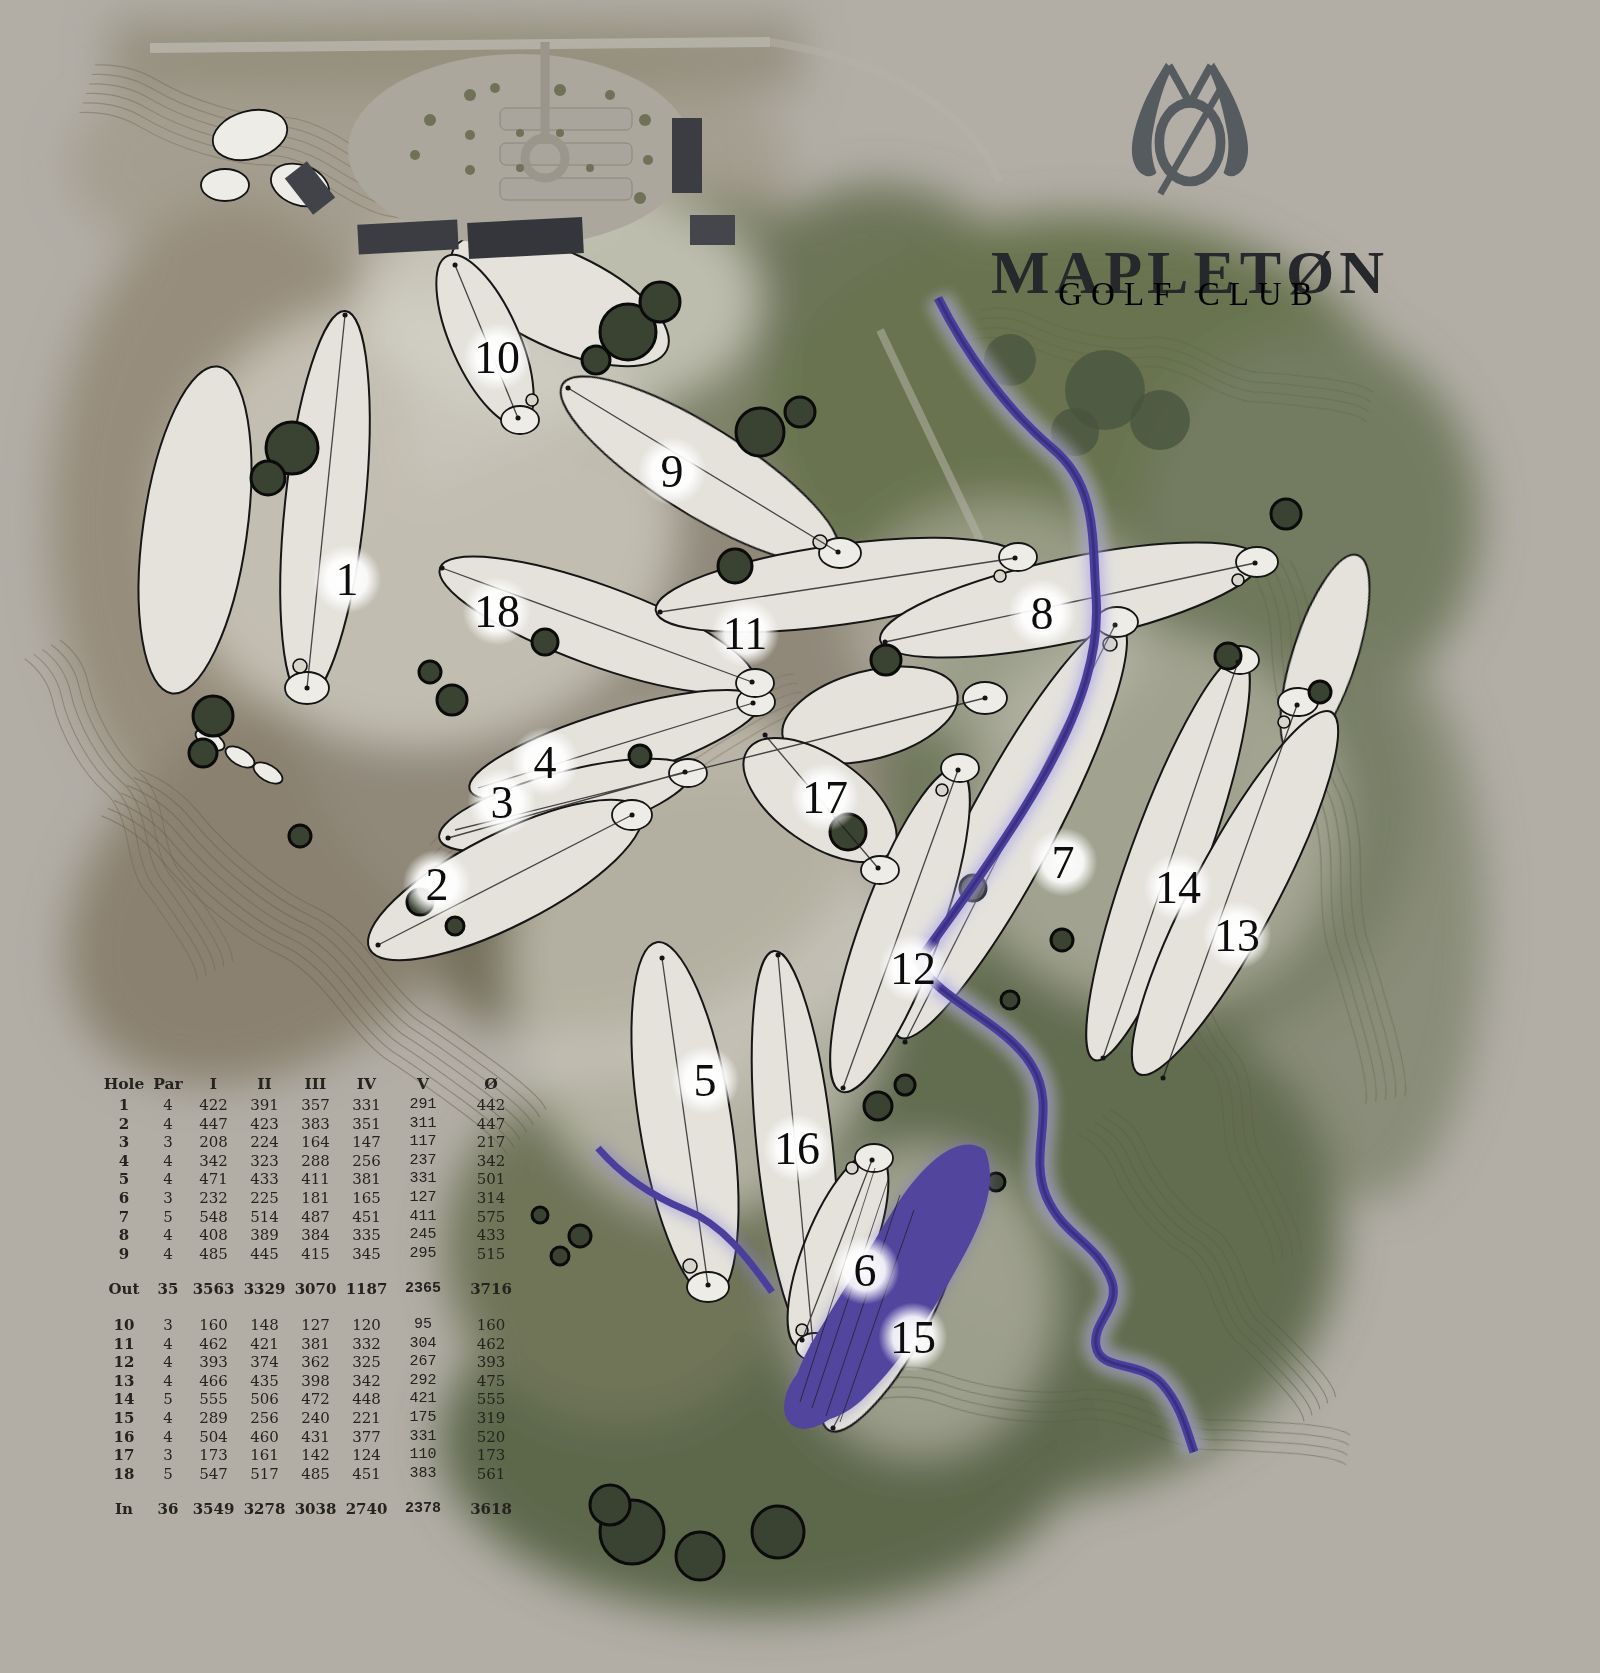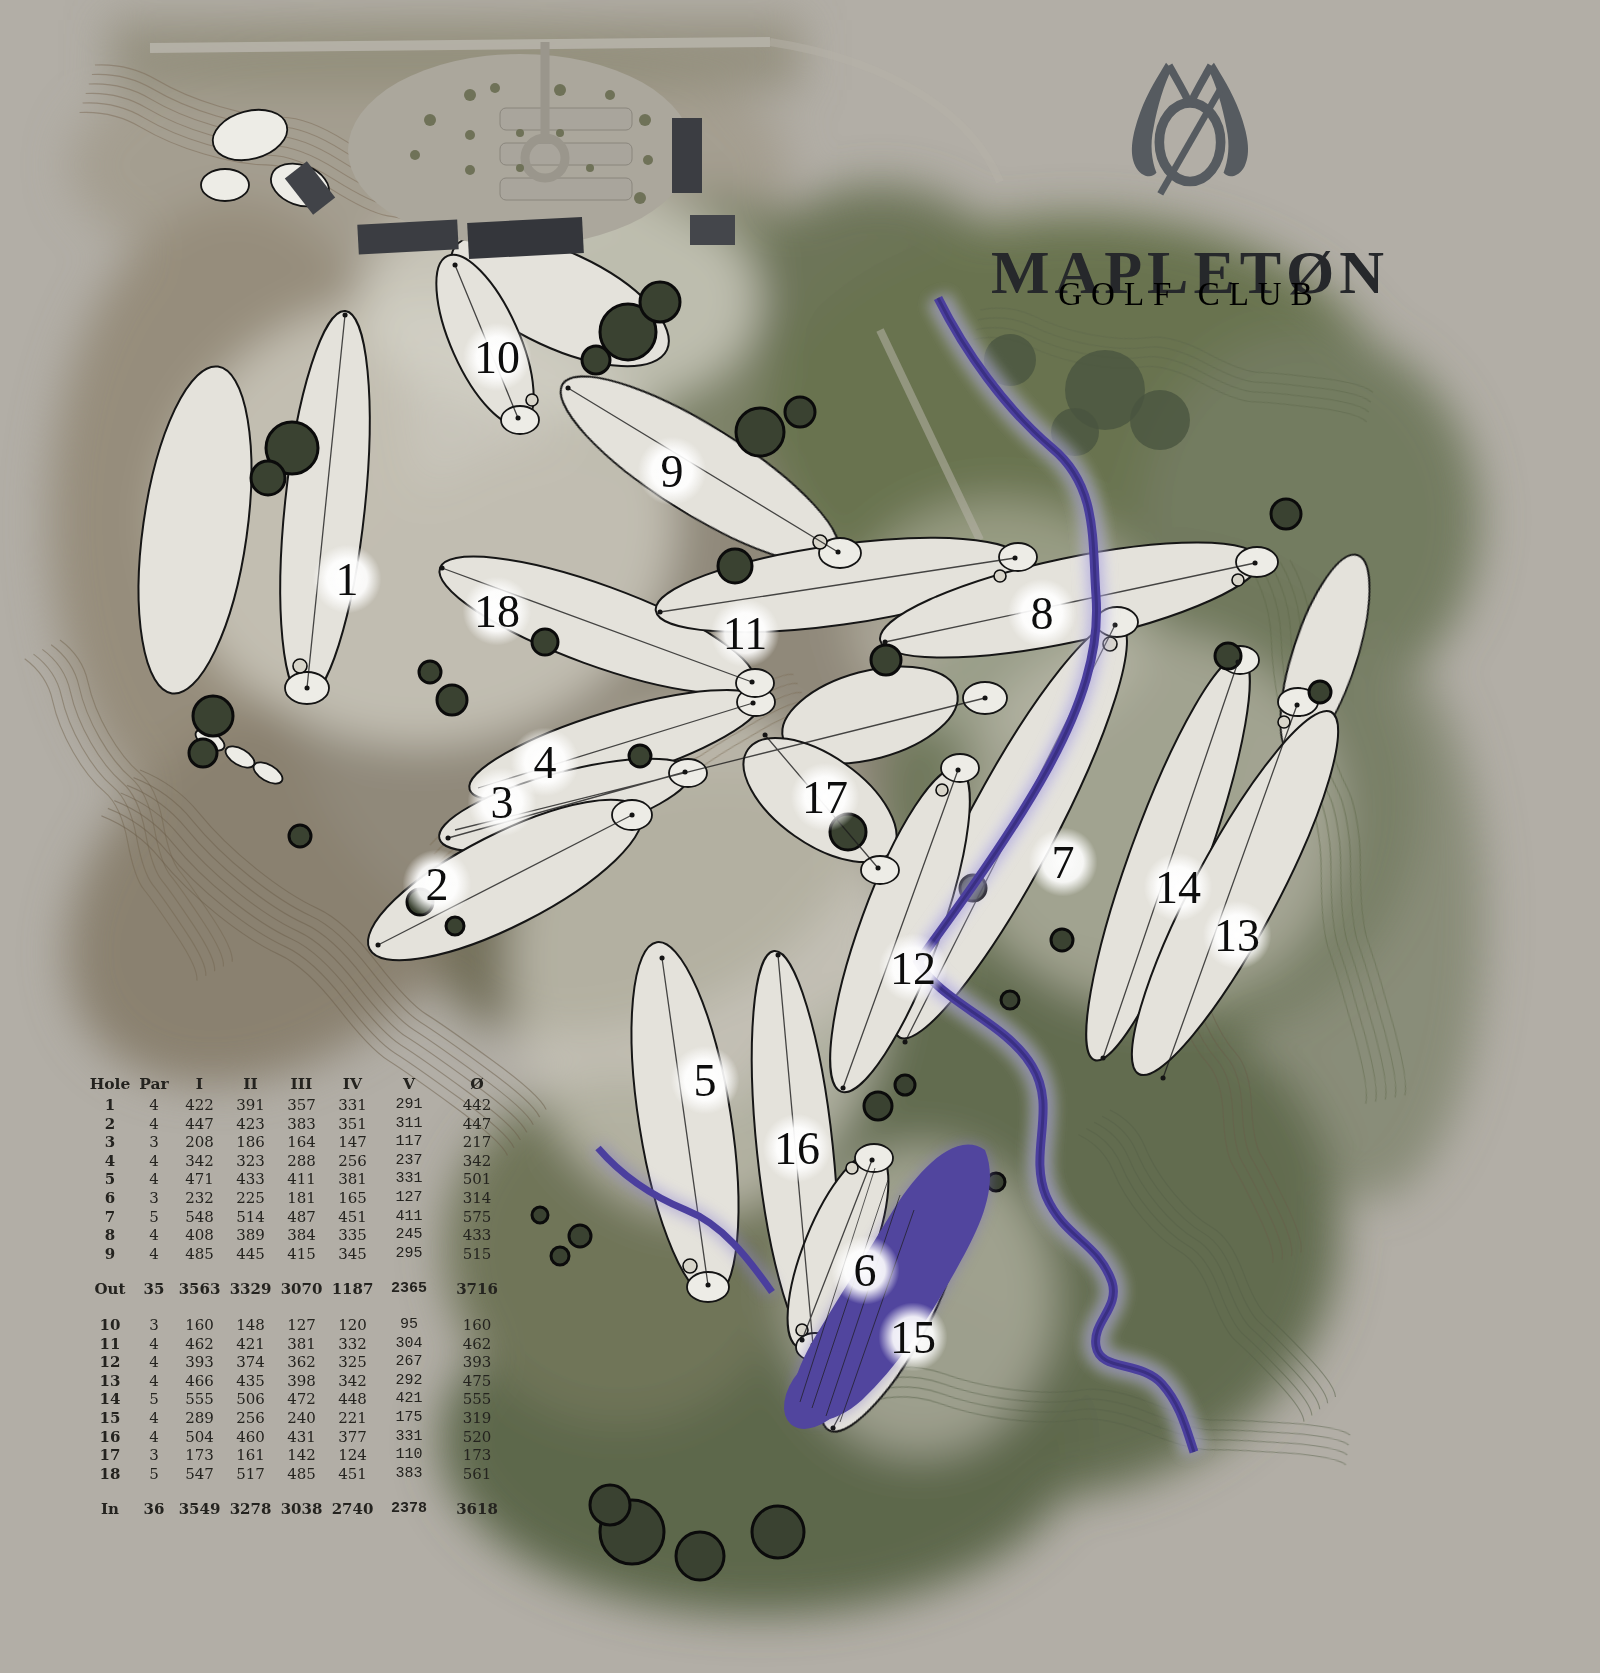--- a/index.html
+++ b/index.html
@@ -25,21 +25,21 @@
   }
   
   .hole-markers{position:absolute;left:0;top:0;width:1600px;height:1673px;pointer-events:none;}
   .hole-marker{
     position:absolute;width:96px;height:96px;margin:-48px 0 0 -48px;
     display:flex;align-items:center;justify-content:center;
     background:radial-gradient(closest-side,rgba(255,255,255,.98) 0%,rgba(255,255,255,.9) 42%,rgba(255,255,255,0) 72%);
     font-size:46px;color:#0d0d0d;font-family:"Liberation Serif",serif;
   }
   
-  .scorecard{position:absolute;left:86px;top:1074px;color:#24231f;font-family:"DejaVu Serif","Liberation Serif",serif;}
+  .scorecard{position:absolute;left:100px;top:1074px;color:#24231f;font-family:"DejaVu Serif","Liberation Serif",serif;}
   .scorecard table{border-collapse:collapse;}
   .scorecard th{font-weight:bold;font-size:15.5px;padding:0 0 3px 0;text-align:center;}
   .scorecard td{font-size:15px;padding:0;text-align:center;line-height:18.6px;}
   .scorecard td.c0{width:48px;font-weight:bold;}
   .scorecard td.c1{width:40px;}
   .scorecard td.c2,.scorecard td.c3,.scorecard td.c4,.scorecard td.c5{width:51px;}
   .scorecard td.c6{width:62px;font-family:Liberation Mono, monospace;}
   .scorecard td.c7{width:74px;}
   .scorecard tr.summary td{font-weight:bold;margin-left:26px;}
   .scorecard tr.gap td{padding-top:17px;}
@@ -403,21 +403,21 @@
           <td class="c3">423</td>
           <td class="c4">383</td>
           <td class="c5">351</td>
           <td class="c6">311</td>
           <td class="c7">447</td>
         </tr>
         <tr class="hole">
           <td class="c0">3</td>
           <td class="c1">3</td>
           <td class="c2">208</td>
-          <td class="c3">186</td>
+          <td class="c3">224</td>
           <td class="c4">164</td>
           <td class="c5">147</td>
           <td class="c6">117</td>
           <td class="c7">217</td>
         </tr>
         <tr class="hole">
           <td class="c0">4</td>
           <td class="c1">4</td>
           <td class="c2">342</td>
           <td class="c3">323</td>

